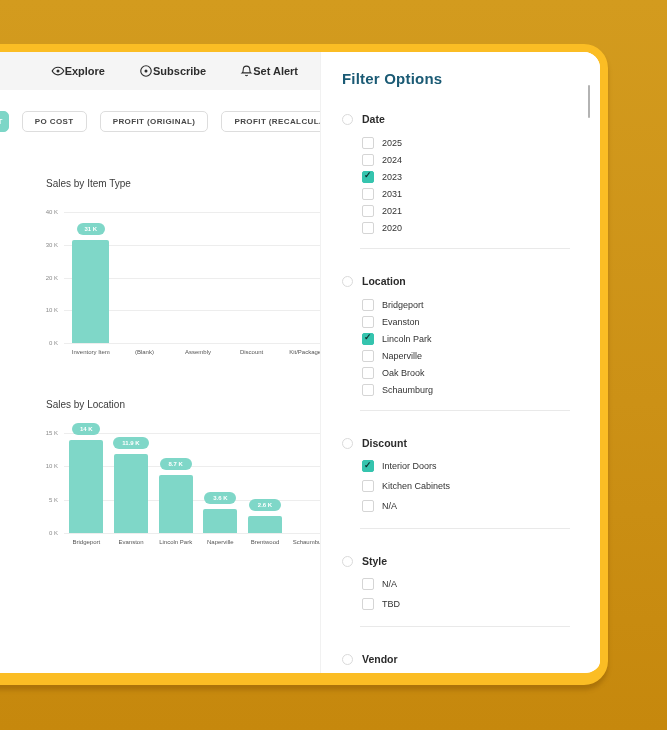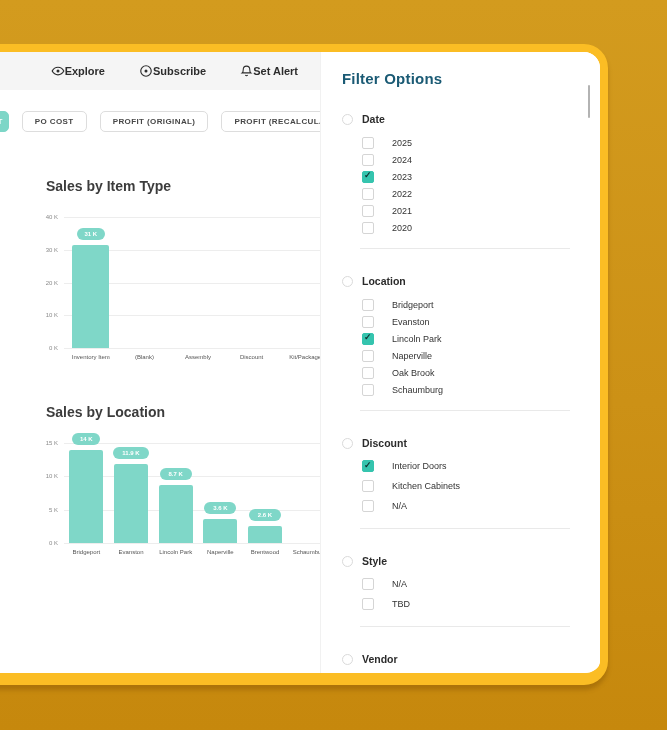--- a/index.html
+++ b/index.html
@@ -29,21 +29,21 @@
     font-size:8px;font-weight:700;color:#474747;letter-spacing:.4px;
     display:flex;align-items:center;justify-content:center;
     padding:0 12px;margin-right:13px;cursor:pointer;white-space:nowrap;box-sizing:border-box;
   }
   .tab.active{
     background:#7DD6C7;border-color:#7DD6C7;color:#fff;
     width:42px;padding:0 5px 0 0;justify-content:flex-end;border-radius:5px;
   }
   .charts{padding-left:68px}
   .chart{margin-top:46px}
-  .chart-title{font-size:14px;font-weight:700;color:#3c3c3c}
+  .chart-title{font-size:10px;font-weight:400;color:#3c3c3c}
   .plot{position:relative;margin-top:23px;margin-left:18px;width:268px}
   .gridline{position:absolute;left:0;right:0;height:1px;background:#ededed}
   .tick-label{
     position:absolute;left:-30px;width:24px;text-align:right;
     font-size:6px;color:#8a8a8a;transform:translateY(-50%);white-space:nowrap;
   }
   .bar{position:absolute;bottom:0;background:#7FD7C8;border-radius:2px 2px 0 0}
   .pill{
     position:absolute;height:12px;background:#7FD7C8;border-radius:7px;
     color:#fff;font-size:6px;font-weight:700;
@@ -58,21 +58,21 @@
     width:280px;flex:none;background:#fff;border-left:1px solid #f1f1f1;
     padding:18px 0 0 21px;box-sizing:border-box;position:relative;
   }
   .ftitle{font-size:15px;font-weight:700;color:#1A5A74;letter-spacing:.2px}
   .fsection{margin-top:26px}
   .fheader{display:flex;align-items:center;gap:9px;cursor:pointer}
   .fradio{width:11px;height:11px;border:1px solid #dadada;border-radius:50%;flex:none;box-sizing:border-box}
   .fname{font-size:10.5px;font-weight:700;color:#2b2b2b}
   .frows{margin-top:9px;padding-left:20px}
   .fsection.sparse .frows{margin-top:7px}
-  .frow{display:flex;align-items:center;gap:18px;height:17px;cursor:pointer}
+  .frow{display:flex;align-items:center;gap:8px;height:17px;cursor:pointer}
   .fsection.sparse .frow{height:20px}
   .fcheck{
     width:10px;height:10px;border:1px solid #d5d5d5;border-radius:2px;
     background:#fff;flex:none;position:relative;box-sizing:content-box;
   }
   .fcheck.checked{background:#35C4AE;border-color:#35C4AE}
   .fcheck.checked::after{
     content:"✓";position:absolute;top:-1.5px;left:1px;
     font-size:9px;font-weight:900;color:#102e2e;
   }
@@ -198,21 +198,21 @@
             <div class="frow">
               <div class="fcheck"></div>
               <div class="flabel">2024</div>
             </div>
             <div class="frow">
               <div class="fcheck checked"></div>
               <div class="flabel">2023</div>
             </div>
             <div class="frow">
               <div class="fcheck"></div>
-              <div class="flabel">2022</div>
+              <div class="flabel">2031</div>
             </div>
             <div class="frow">
               <div class="fcheck"></div>
               <div class="flabel">2021</div>
             </div>
             <div class="frow">
               <div class="fcheck"></div>
               <div class="flabel">2020</div>
             </div>
           </div>

